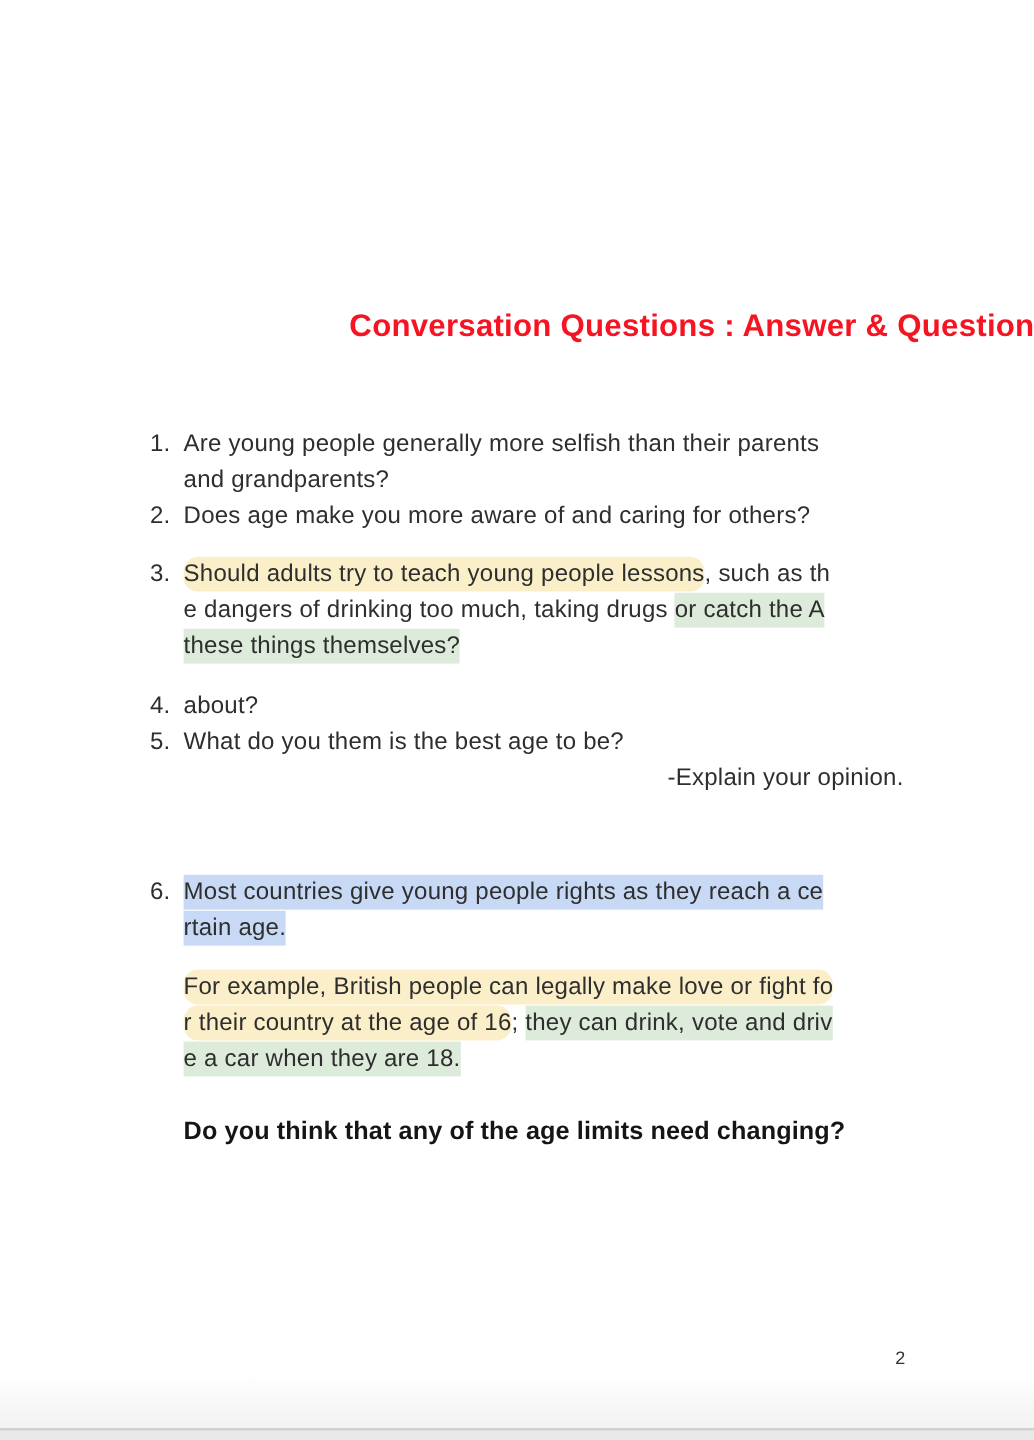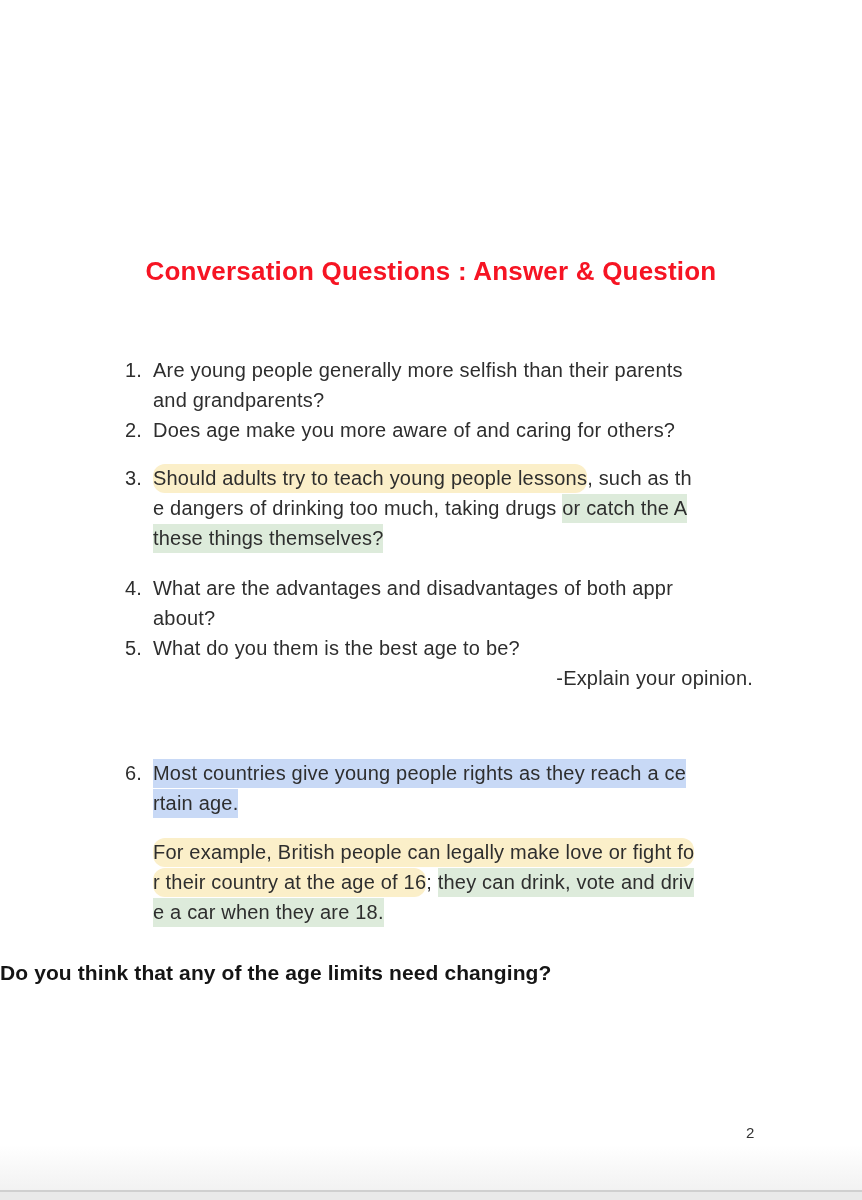--- a/index.html
+++ b/index.html
@@ -18,21 +18,21 @@
     overflow: hidden;
     font-family: "Liberation Sans", sans-serif;
   }
   .page {
     position: absolute;
     inset: 0;
     background: #ffffff;
   }
   .page-title {
     margin-top: 255px;
-    text-align: center;
+    text-align: right;
     font-size: 26px;
     font-weight: bold;
     letter-spacing: 0.2px;
     color: var(--title-red);
     line-height: 32px;
   }
   .question-list {
     margin-top: 68px;
     padding-left: 125px;
     padding-right: 100px;
@@ -59,20 +59,21 @@
     white-space: pre;
   }
   .line.indent { padding-left: 27px; text-align: right; }
   .dash { display: inline-block; width: 25px; }
   .hl { padding: 3px 0 4px 0; }
   .hl-yellow { background: var(--hl-yellow); border-radius: 12px; }
   .hl-green  { background: var(--hl-green); }
   .hl-blue   { background: var(--hl-blue); }
   .bold-question {
     margin-top: 31px;
+    margin-left: 153px;
     font-size: 21px;
     font-weight: bold;
     color: #151515;
     letter-spacing: 0.1px;
     line-height: 30px;
   }
   .page-number {
     position: absolute;
     left: 746px;
     top: 1124px;
@@ -122,21 +123,20 @@
         <div class="list-num">3.</div>
         <div class="list-body">
           <div class="line"><span class="hl hl-yellow">Should adults try to teach young people lessons</span><span>, such as th</span></div>
           <div class="line"><span>e dangers of drinking too much, taking drugs </span><span class="hl hl-green">or catch the A</span></div>
           <div class="line"><span class="hl hl-green">these things themselves?</span></div>
         </div>
       </div>
       <div class="list-row" style="margin-top: 20px;">
         <div class="list-num">4.</div>
         <div class="list-body">
-          <div class="line"><span>What are the advantages and disadvantages of both appr</span></div>
           <div class="line"><span>about?</span></div>
         </div>
       </div>
       <div class="list-row">
         <div class="list-num">5.</div>
         <div class="list-body">
           <div class="line"><span>What do you them is the best age to be?</span></div>
           <div class="line indent"><span class="dash">-</span><span>Explain your opinion.</span></div>
         </div>
       </div>

